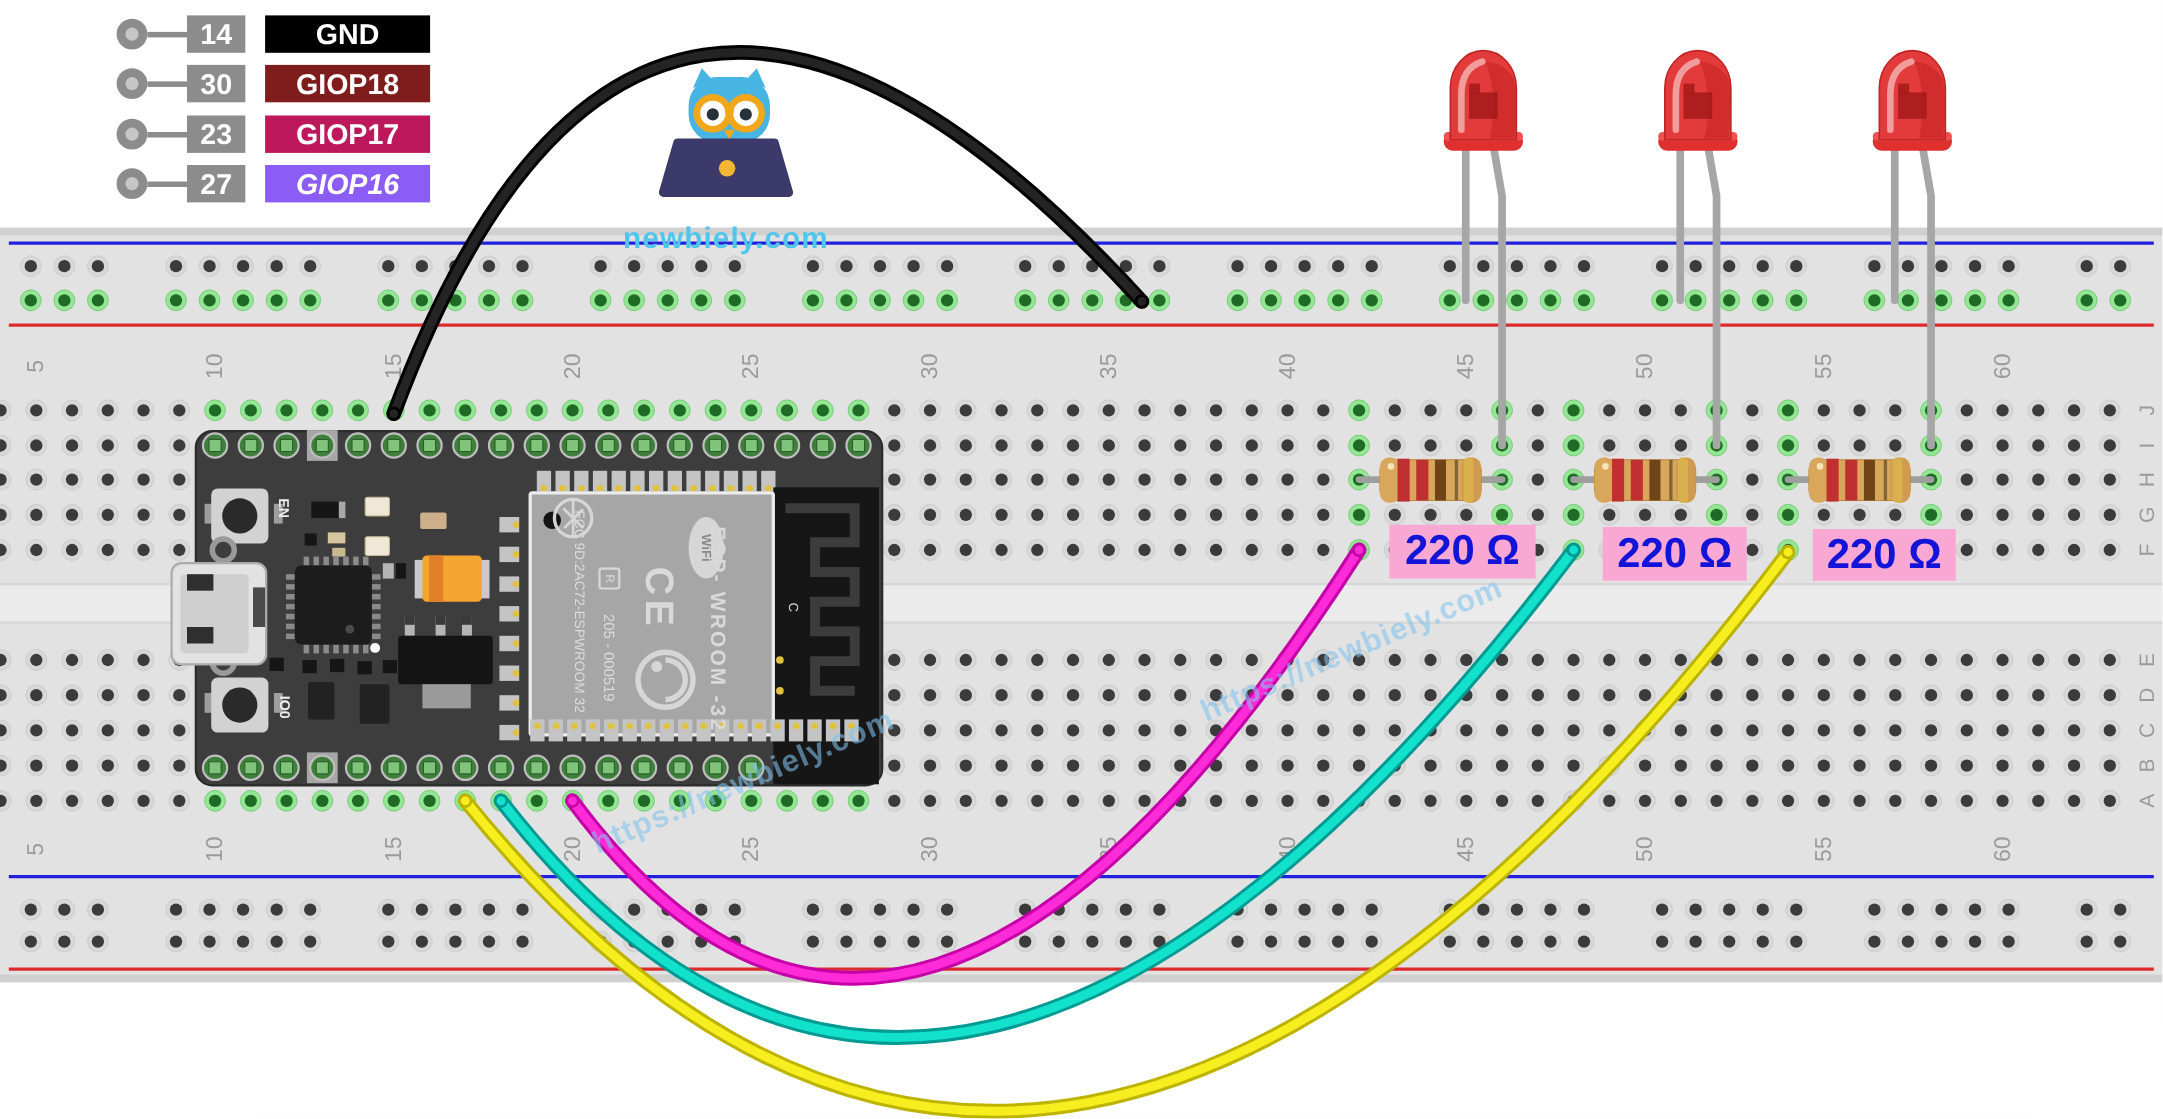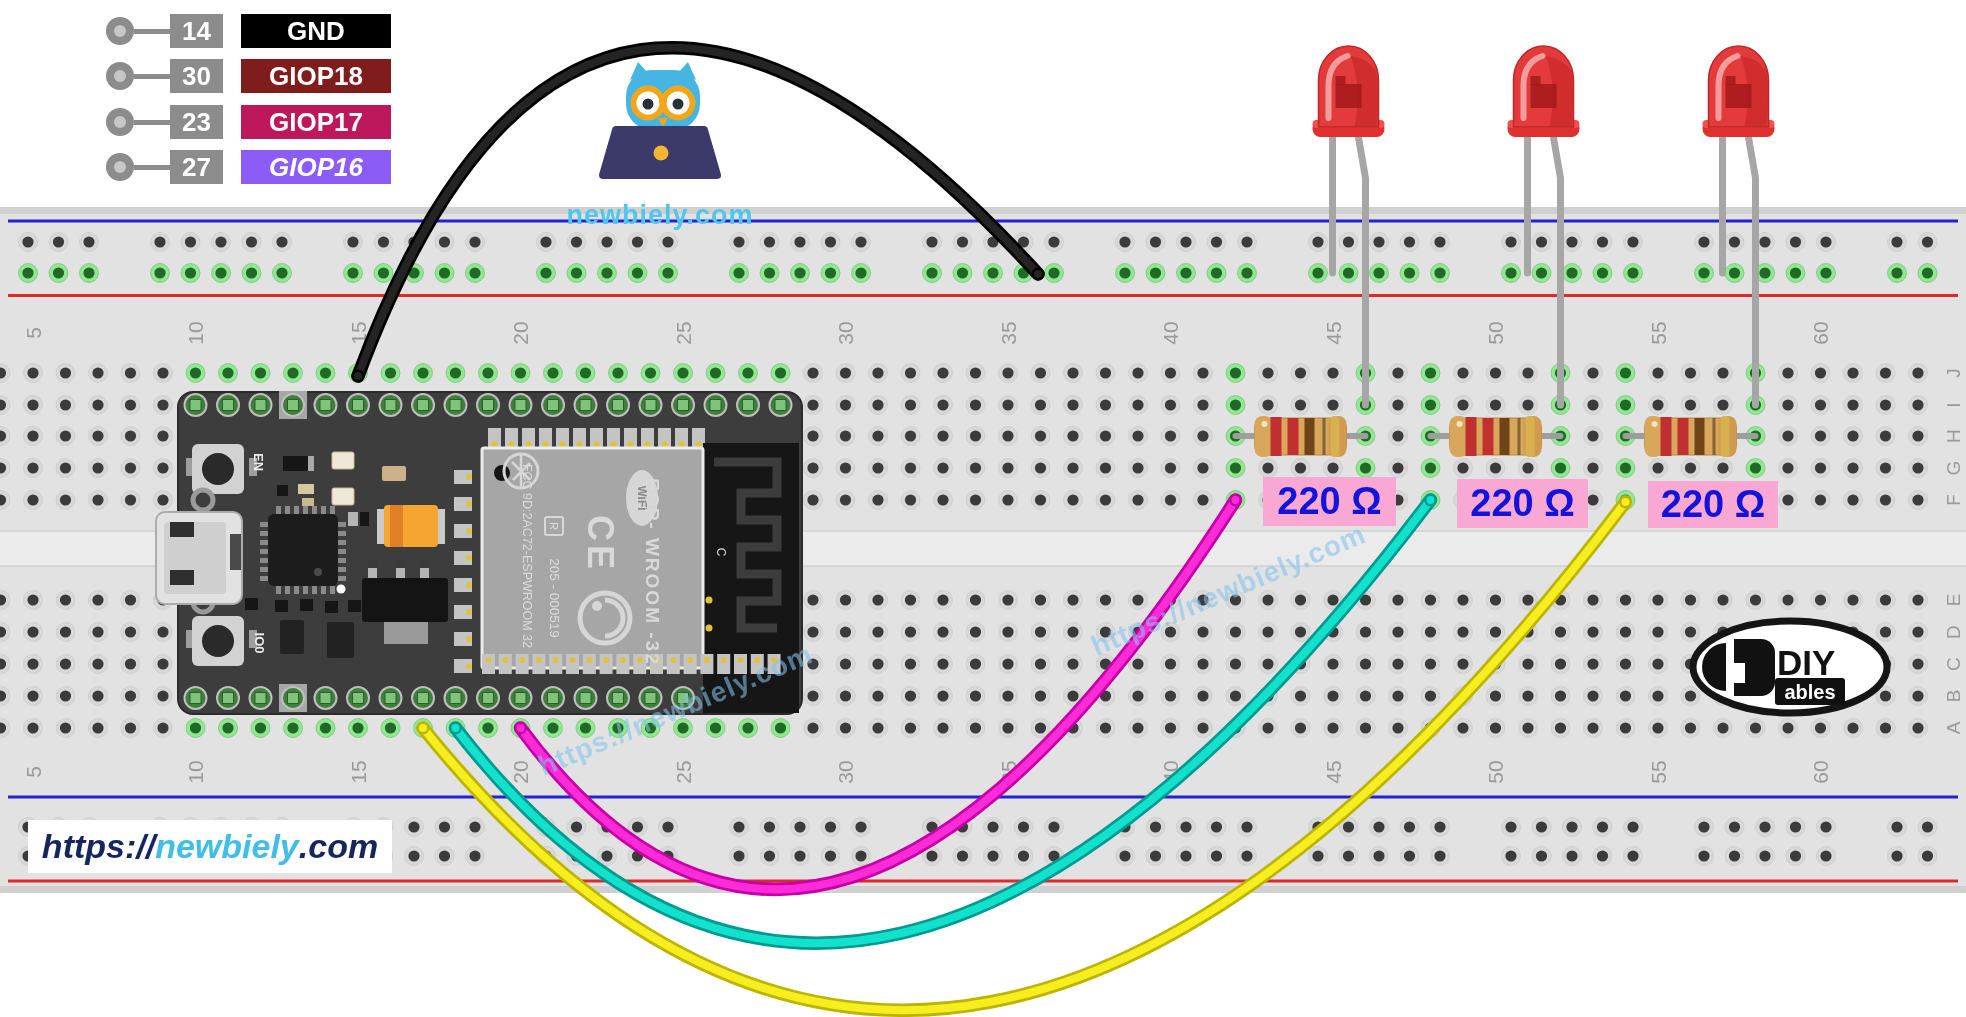--- a/index.html
+++ b/index.html
@@ -2104,49 +2104,33 @@
     </div>
   </div>
 
   <div class="ohm-label" style="left: 1263px; top: 477px; width: 133px; height: 49px; color: rgb(20, 20, 216);">220 Ω</div>
   <div class="ohm-label" style="left: 1457px; top: 479px; width: 131px; height: 49px; color: rgb(20, 20, 216);">220 Ω</div>
   <div class="ohm-label" style="left: 1648px; top: 481px; width: 130px; height: 47px; color: rgb(20, 20, 216);">220 Ω</div>
 
   <div class="wm" style="left:540px;top:752px">https://newbiely.com</div>
   <div class="wm" style="left:1093px;top:632px">https://newbiely.com</div>
 
-  <div class="url-badge">
-    <span>https://</span>
-      <span class="site">newbiely</span>
-      <span>.com</span>
-  </div>
 
   <div class="owl">
     <svg width="210" height="122" viewBox="0 0 210 122">
       <polygon points="75,22 83,4 93,15" fill="#47B5E3"></polygon>
       <polygon points="123,15 133,4 141,22" fill="#47B5E3"></polygon>
       <rect x="71" y="12" width="74" height="60" rx="26" fill="#47B5E3"></rect>
       <rect x="88" y="60" width="40" height="20" fill="#47B5E3"></rect>
       <circle cx="93" cy="45" r="14.5" fill="#FFFFFF" stroke="#F2A71B" stroke-width="6"></circle>
       <circle cx="123" cy="45" r="14.5" fill="#FFFFFF" stroke="#F2A71B" stroke-width="6"></circle>
       <rect x="104" y="40" width="8" height="5" fill="#F2A71B"></rect>
       <circle cx="93" cy="46" r="5.5" fill="#263238"></circle>
       <circle cx="123" cy="46" r="5.5" fill="#263238"></circle>
       <polygon points="103,60 113,60 108,69" fill="#F2A71B"></polygon>
       <polygon points="61,72 149,72 162,117 48,117" fill="#3B3A6B" stroke="#3B3A6B" stroke-width="8" stroke-linejoin="round"></polygon>
       <circle cx="106" cy="95" r="7.5" fill="#F2B632"></circle>
     </svg>
     <div class="owl-text">newbiely.com</div>
   </div>
 
-  <div class="diy">
-    <svg width="210" height="104" viewBox="0 0 210 104">
-      <ellipse cx="103" cy="51" rx="97" ry="46" fill="#FFFFFF" stroke="#151515" stroke-width="7"></ellipse>
-      <path d="M39,27 A24,24 0 0 0 39,75 Z" fill="#111"></path>
-      <path d="M47,23 h27 a14,14 0 0 1 14,14 v29 a14,14 0 0 1 -14,14 h-27 z" fill="#111"></path>
-      <rect x="47" y="47" width="11" height="20" fill="#FFFFFF"></rect>
-      <text class="diy-name" x="90" y="59">DIY</text>
-      <rect x="88" y="62" width="70" height="27" rx="3" fill="#111"></rect>
-      <text class="diy-sub" x="123" y="83" text-anchor="middle">ables</text>
-    </svg>
-  </div>
 
 </div>
 
 </body></html>

